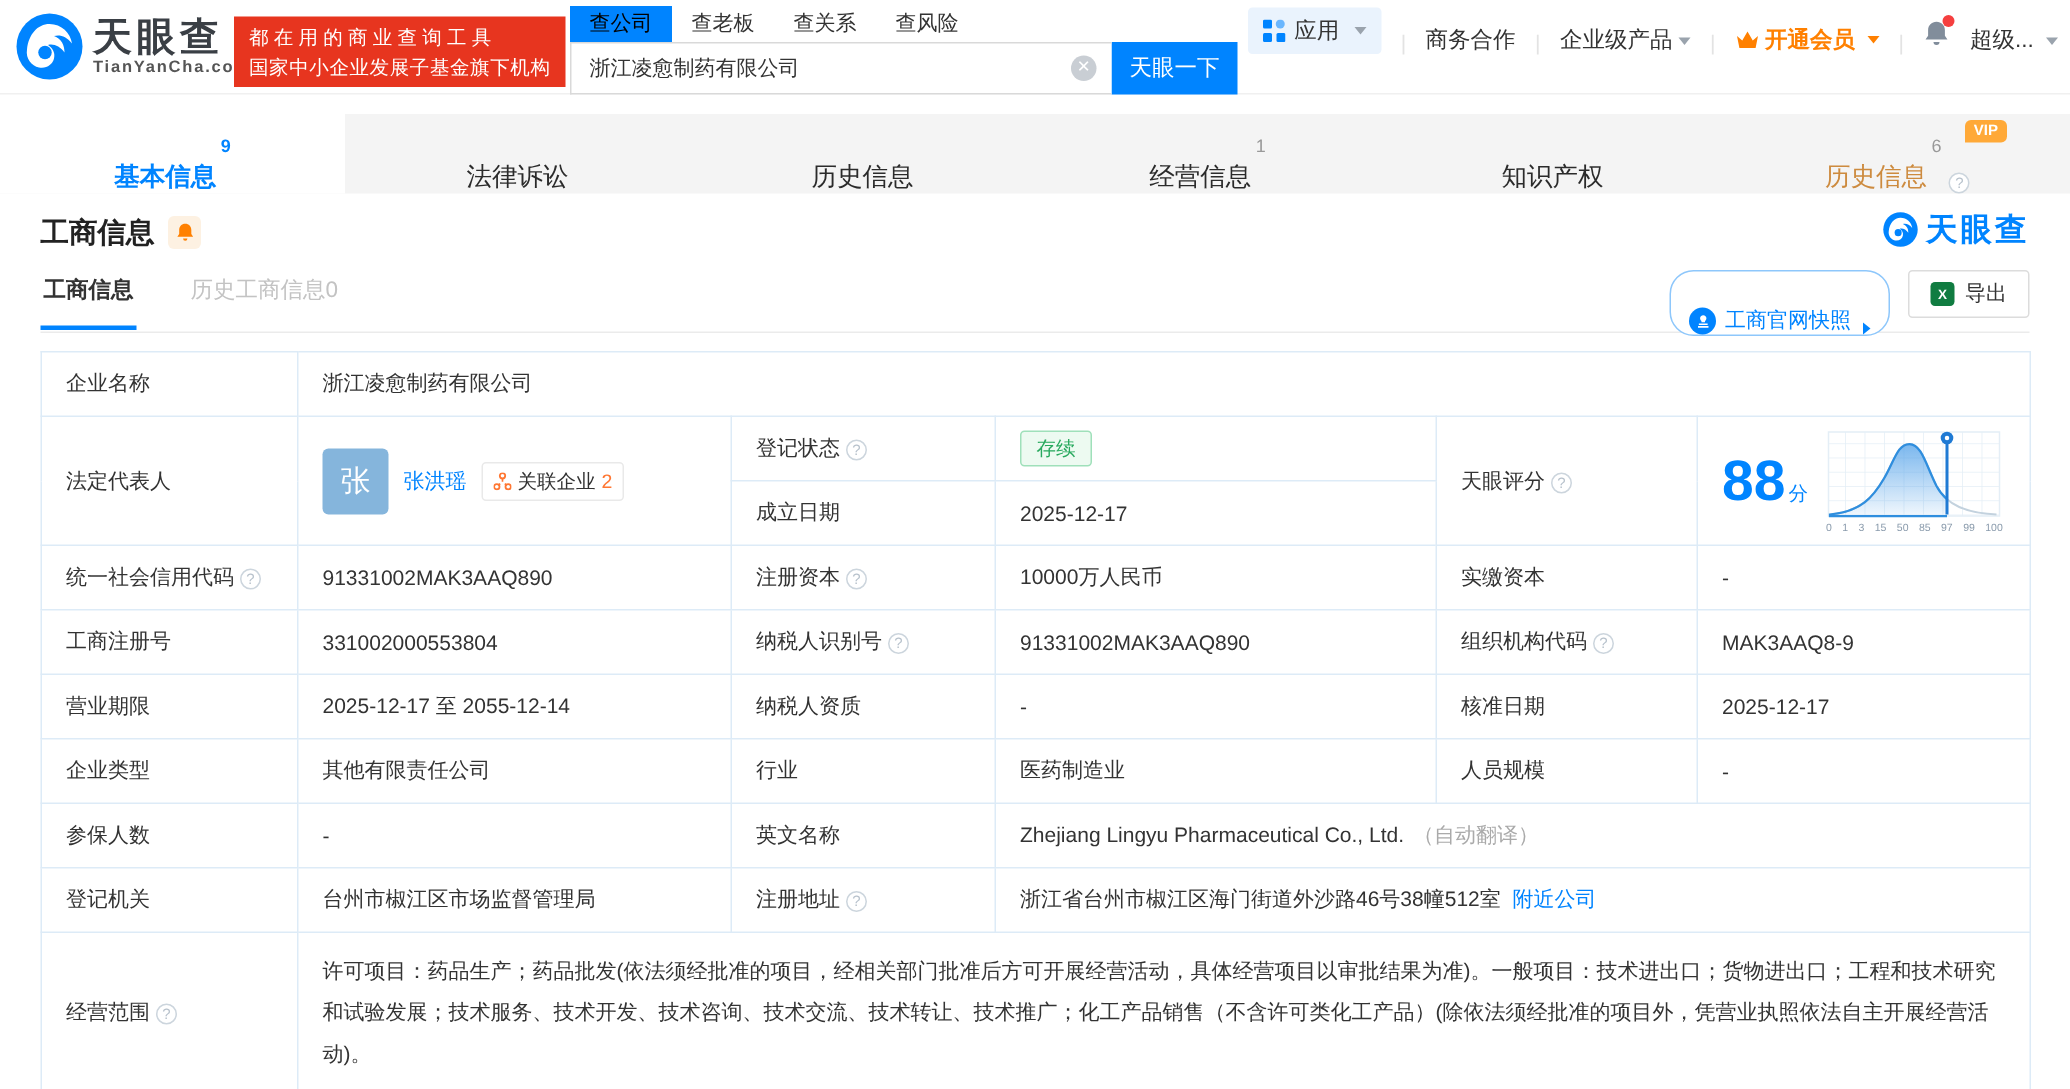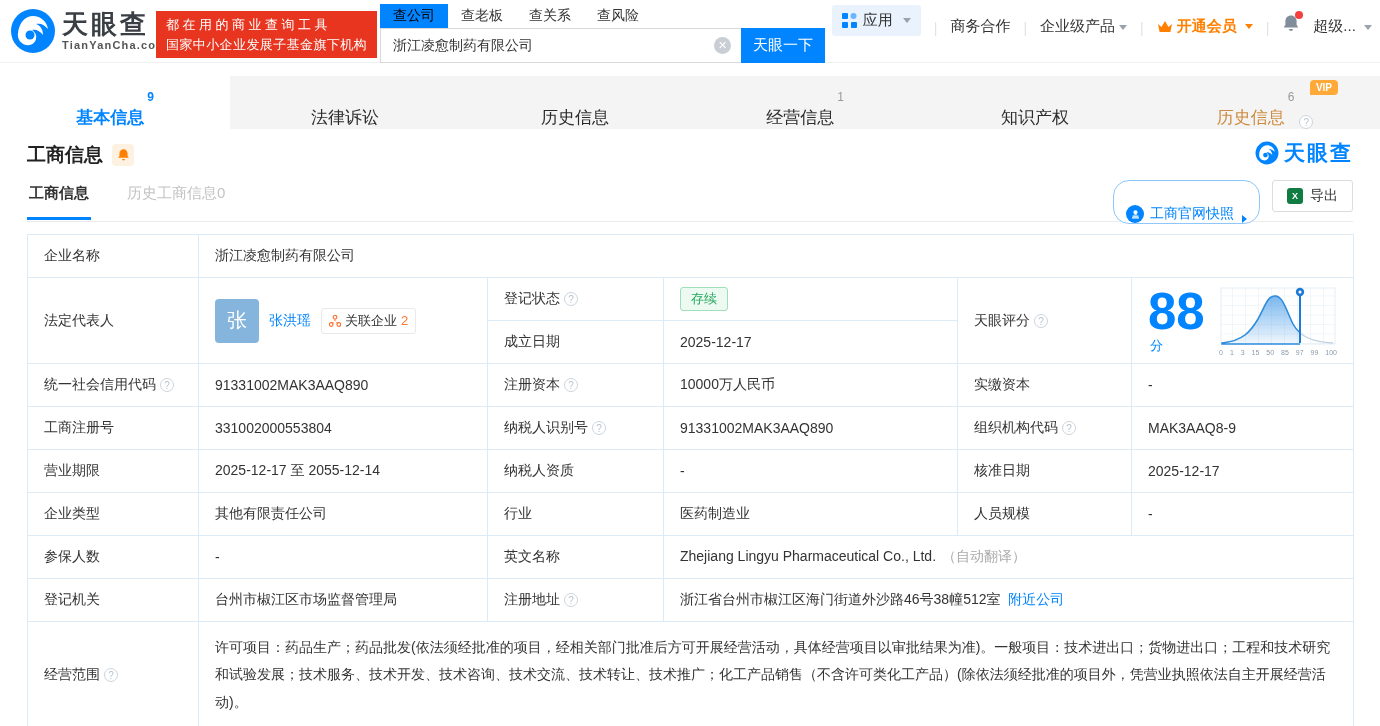--- a/index.html
+++ b/index.html
@@ -92,21 +92,21 @@
     font-size:20px; display:flex; align-items:center; justify-content:center; cursor:pointer; }
   a.blue, .blue-link { color:#0084ff; text-decoration:none; cursor:pointer; }
   .rel-badge { display:flex; align-items:center; gap:4px; border:1px solid #e9e9e9; border-radius:3px;
     padding:3px 7px; font-size:13px; background:#fff; cursor:pointer; }
   .rel-cnt { color:#ff7733; }
 
   .status-badge { display:inline-block; background:#edfaf1; border:1px solid #9fe0ba; color:#28a95e;
     font-size:13px; padding:2px 10px; border-radius:3px; }
 
   .score-cell { display:flex; align-items:center; gap:12px; padding:4px 0; }
-  .score-num { font-size:51px; font-weight:bold; color:#0084ff; line-height:1; }
+  .score-num { font-size:38px; font-weight:bold; color:#0084ff; line-height:1; }
   .score-unit { font-size:13px; color:#0084ff; margin-left:2px; }
   .score-chart { display:flex; flex-direction:column; }
   .ticks { display:flex; justify-content:space-between; width:118px; font-size:7px; color:#8a9bac; margin-top:1px; }
 
   .gray-note { color:#aaa; margin-left:6px; }
   .scope-cell { line-height:1.95; padding:12px 16px !important; }
   td.scope-lbl { vertical-align:middle; }
 </style>
 </head>
 <body>

